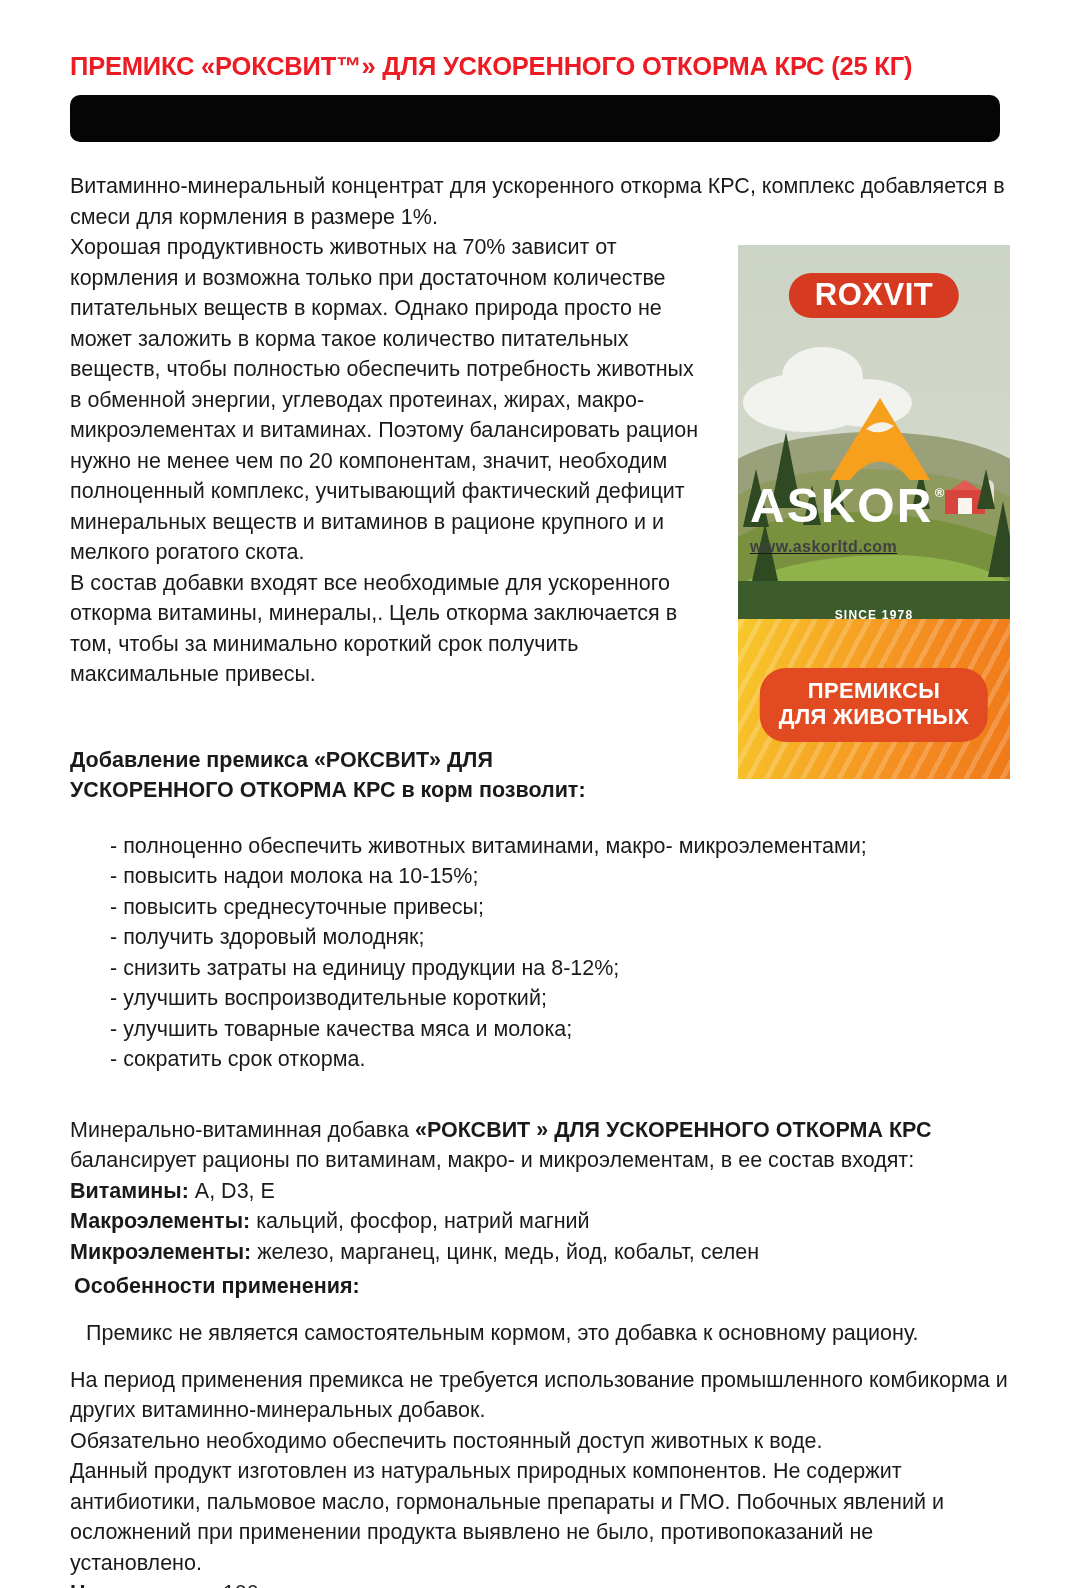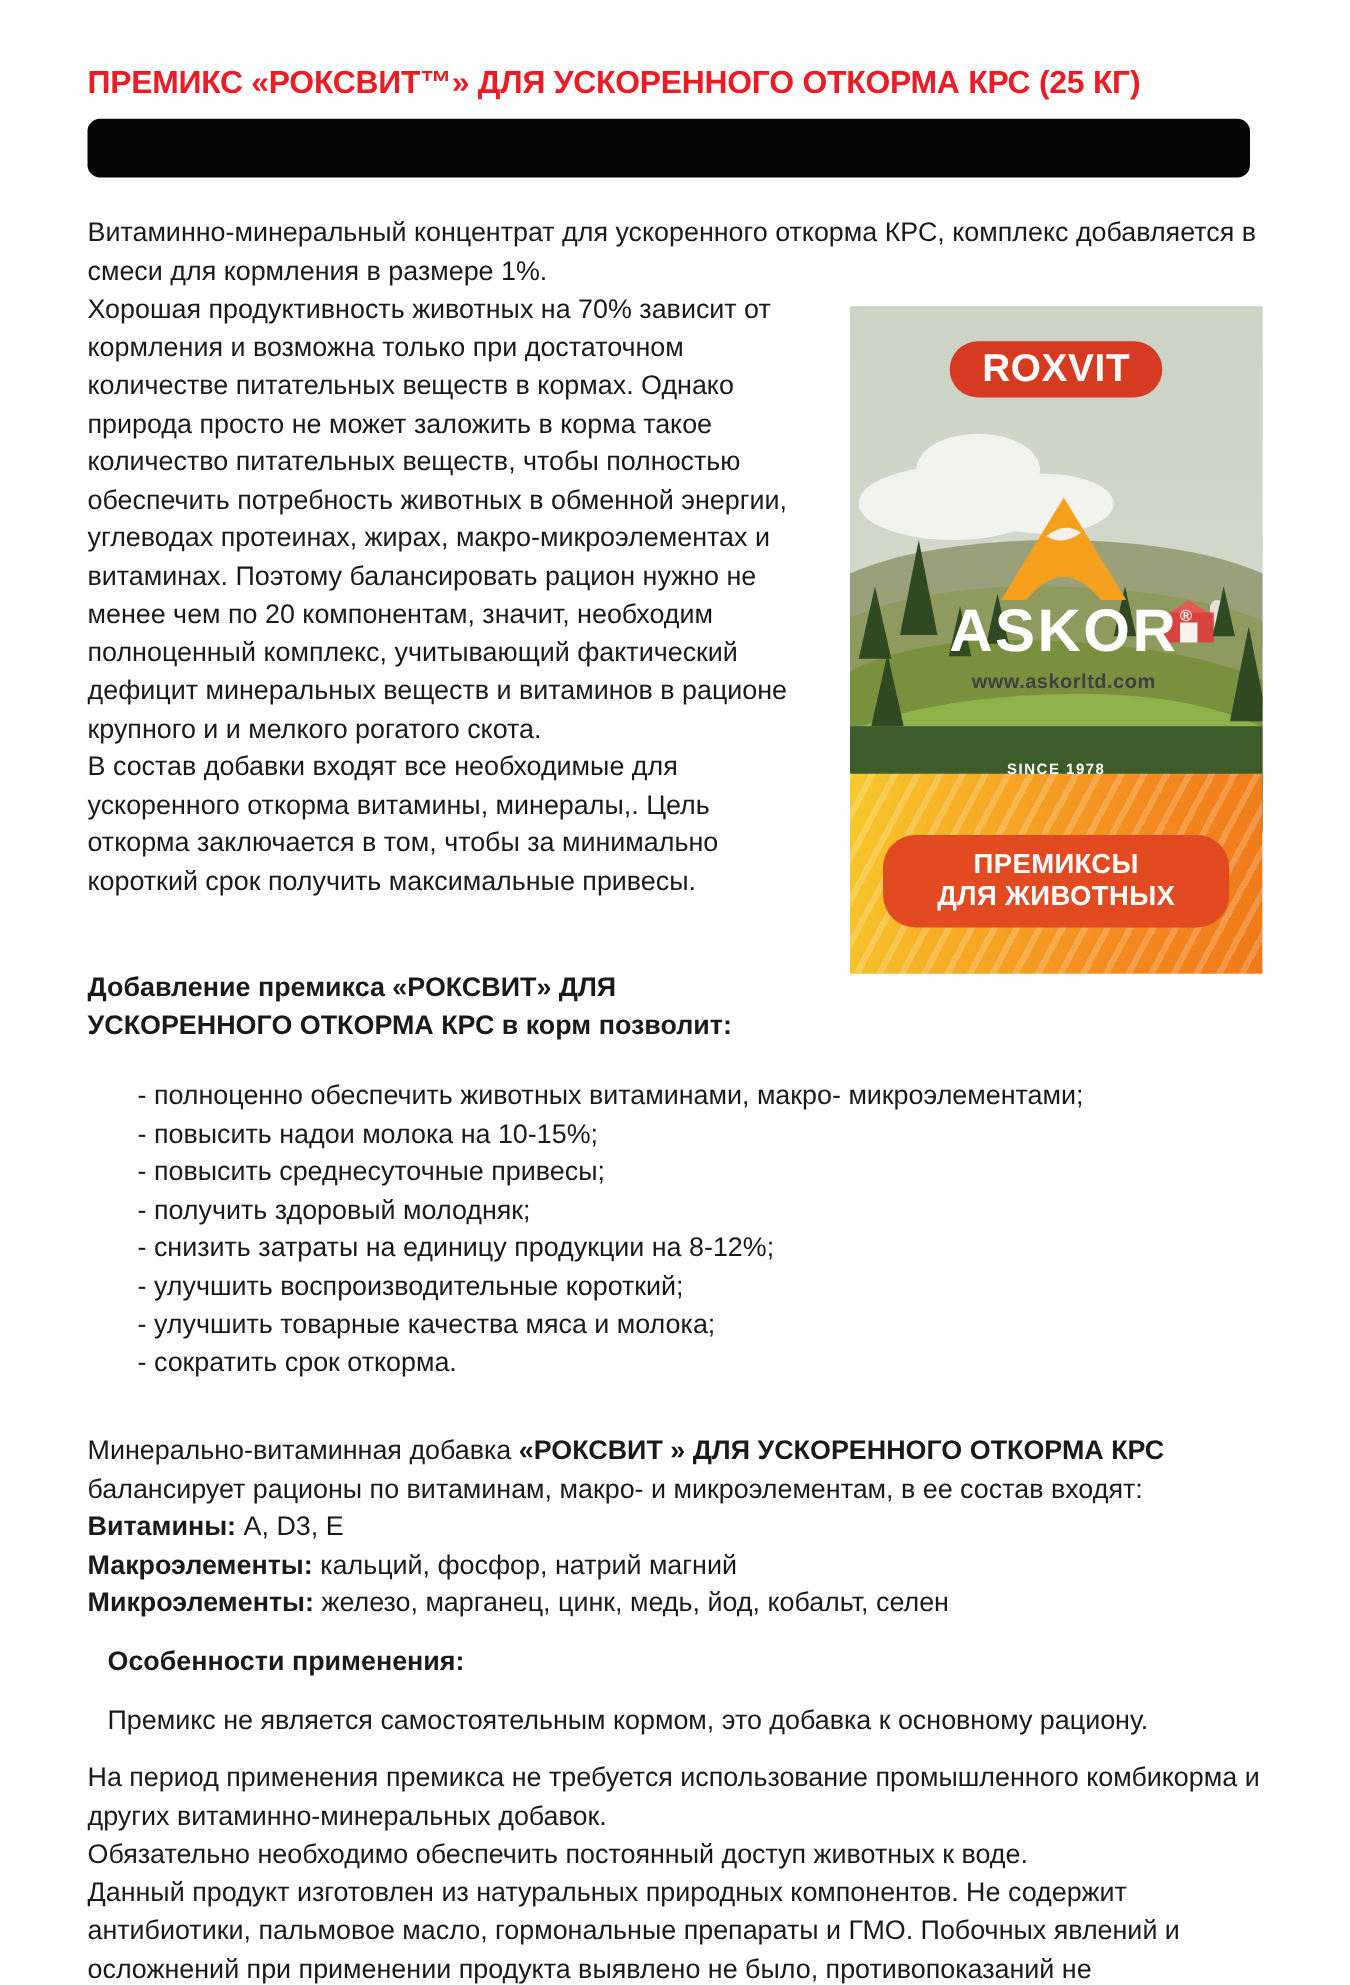--- a/index.html
+++ b/index.html
@@ -57,21 +57,21 @@
   .para {
     margin: 0;
   }
   .para + .para { margin-top: 30px; }
 
   .intro-block { margin-top: 29px; }
 
   
   .product-figure {
     float: right;
-    width: 330px;
+    width: 272px;
     height: 534px;
     margin: 13px 0 12px 28px;
     position: relative;
     overflow: hidden;
     background: #cfd6c6;
   }
 
   
   .pk-sky {
     position: absolute; left: 0; top: 0; width: 100%; height: 42%;
@@ -164,22 +164,23 @@
     letter-spacing: 0.5px;
     line-height: 1;
     z-index: 6;
   }
 
   
   .pk-mark {
     position: absolute;
     left: 12px; right: 0;
     top: 28%;
-    text-align: center;
+    text-align: left;
     z-index: 5;
+    text-decoration: underline;
   }
   .pk-arrow {
     width: 108px; height: 88px;
     margin: 0 auto 2px;
     display: block;
   }
   .pk-askor {
     color: #ffffff;
     font-size: 48px;
     font-weight: bold;
@@ -348,21 +349,21 @@
       <p class="composition-line" style="margin:0"><span>Минерально-витаминная добавка </span><span class="lbl">«РОКСВИТ » ДЛЯ УСКОРЕННОГО ОТКОРМА КРС</span><span> балансирует рационы по витаминам, макро- и микроэлементам, в ее состав входят:</span></p>
 
       <p class="composition-line" style="margin:0"><span class="lbl">Витамины:</span><span> A, D3, E</span></p>
 
       <p class="composition-line" style="margin:0"><span class="lbl">Макроэлементы:</span><span> кальций, фосфор, натрий магний</span></p>
 
       <p class="composition-line" style="margin:0"><span class="lbl">Микроэлементы:</span><span> железо, марганец, цинк, медь, йод, кобальт, селен</span></p>
     </div>
 
     <div>
-      <p class="usage-heading" style="margin:16px">Особенности применения:</p>
+      <p class="usage-heading" style="margin:4px">Особенности применения:</p>
       <p class="usage-line" style="margin:16px">Премикс не является самостоятельным кормом, это добавка к основному рациону.</p>
       <p class="usage-line" style="margin:0">На период применения премикса не требуется использование промышленного комбикорма и других витаминно-минеральных добавок.</p>
       <p class="usage-line" style="margin:0">Обязательно необходимо обеспечить постоянный доступ животных к воде.</p>
       <p class="usage-line" style="margin:0">Данный продукт изготовлен из натуральных природных компонентов. Не содержит антибиотики, пальмовое масло, гормональные препараты и ГМО. Побочных явлений и осложнений при применении продукта выявлено не было, противопоказаний не установлено.</p>
       <p class="dose-line" style="margin:0"><span class="lbl">Норма ввода:</span><span> 100 г на голову в сутки..</span></p>
     </div>
 
   </div>
 </div>
 

